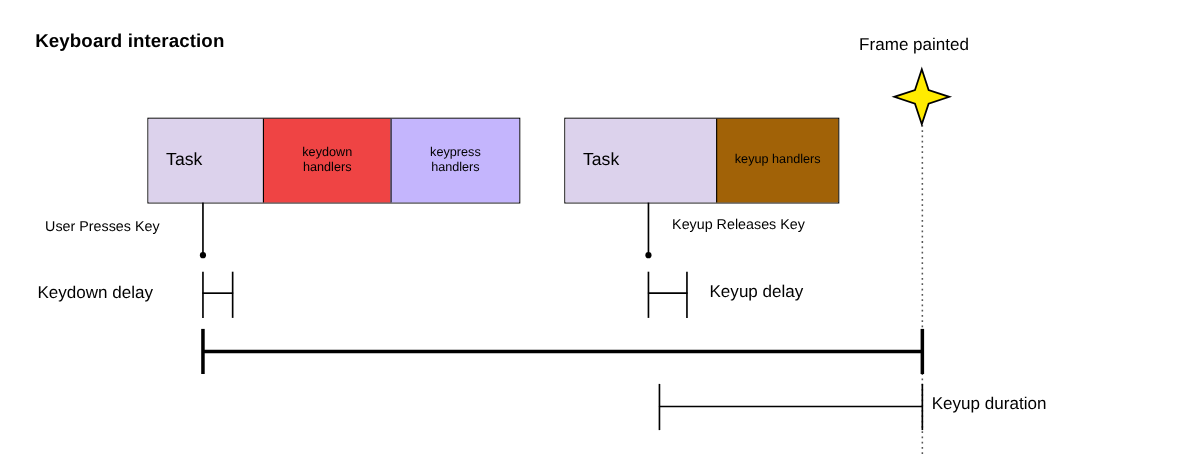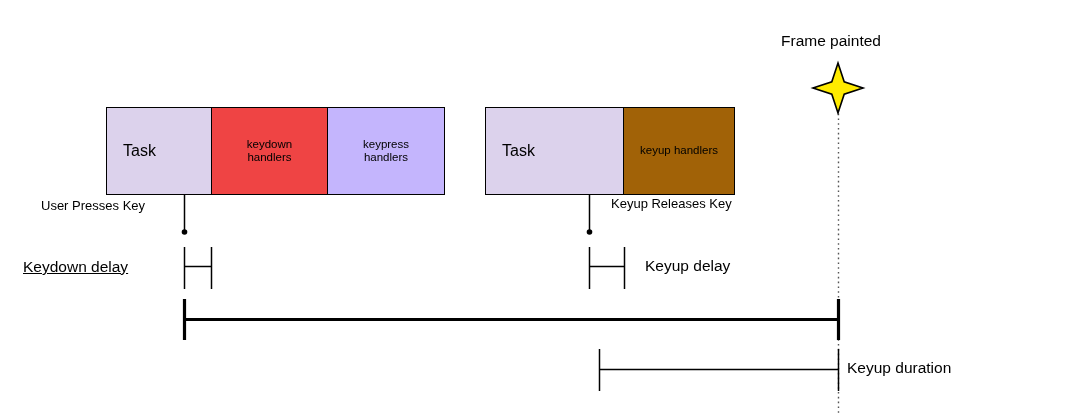--- a/index.html
+++ b/index.html
@@ -36,21 +36,22 @@
     font-weight: bold;
     letter-spacing: 0.1px;
     white-space: nowrap;
   }
 
   
   .taskbar {
     display: flex;
     box-sizing: border-box;
     border: 1.6px solid #000000;
-    height: 88px;
+    height: 78px;
+    margin-left: 28px;
   }
   .seg {
     box-sizing: border-box;
     display: flex;
     align-items: center;
     text-align: center;
     line-height: 1.15;
     overflow: hidden;
   }
   .seg-task {
@@ -118,20 +119,21 @@
       <line x1="184" y1="319.5" x2="839" y2="319.5" stroke="#000000" stroke-width="3.2"></line>
     </g>
 
     <g>
       <line x1="599.5" y1="349" x2="599.5" y2="391" stroke="#000000" stroke-width="1.5"></line>
       <line x1="838.5" y1="349" x2="838.5" y2="391" stroke="#000000" stroke-width="1.5"></line>
       <line x1="599" y1="369.5" x2="839" y2="369.5" stroke="#000000" stroke-width="1.5"></line>
     </g>
   </svg>
 
+  <div class="abs title">Keyboard interaction</div>
 
   <div class="abs taskbar" style="left:106px; top:107px; width:339px;">
     <div class="seg seg-task" style="width:104px; background:#dcd2ec;">
       <span class="seg-label" style="text-align:left;">Task</span>
     </div>
     <div class="seg seg-handler" style="width:116px; background:#ef4444;">
       <span class="seg-label">keydown
 handlers</span>
     </div>
     <div class="seg seg-handler" style="flex:1; background:#c4b5fd;">
@@ -148,20 +150,20 @@
       <span class="seg-label">keyup handlers</span>
     </div>
   </div>
 
   <div class="abs lbl lbl-sm" style="left:41px; top:198px;">User Presses Key</div>
 
   <div class="abs lbl lbl-sm" style="left:611px; top:196px;">Keyup Releases Key</div>
 
   <div class="abs lbl lbl-frame" style="left:781px; top:32px;">Frame painted</div>
 
-  <div class="abs lbl lbl-md" style="left:23px; top:258px;text-decoration:underline;">Keydown delay</div>
+  <div class="abs lbl lbl-md" style="left:34px; top:258px;">Keydown delay</div>
 
   <div class="abs lbl lbl-md" style="left:645px; top:257px;">Keyup delay</div>
 
 
   <div class="abs lbl lbl-md" style="left:847px; top:359px;">Keyup duration</div>
 
 </div>
 
 </body></html>

